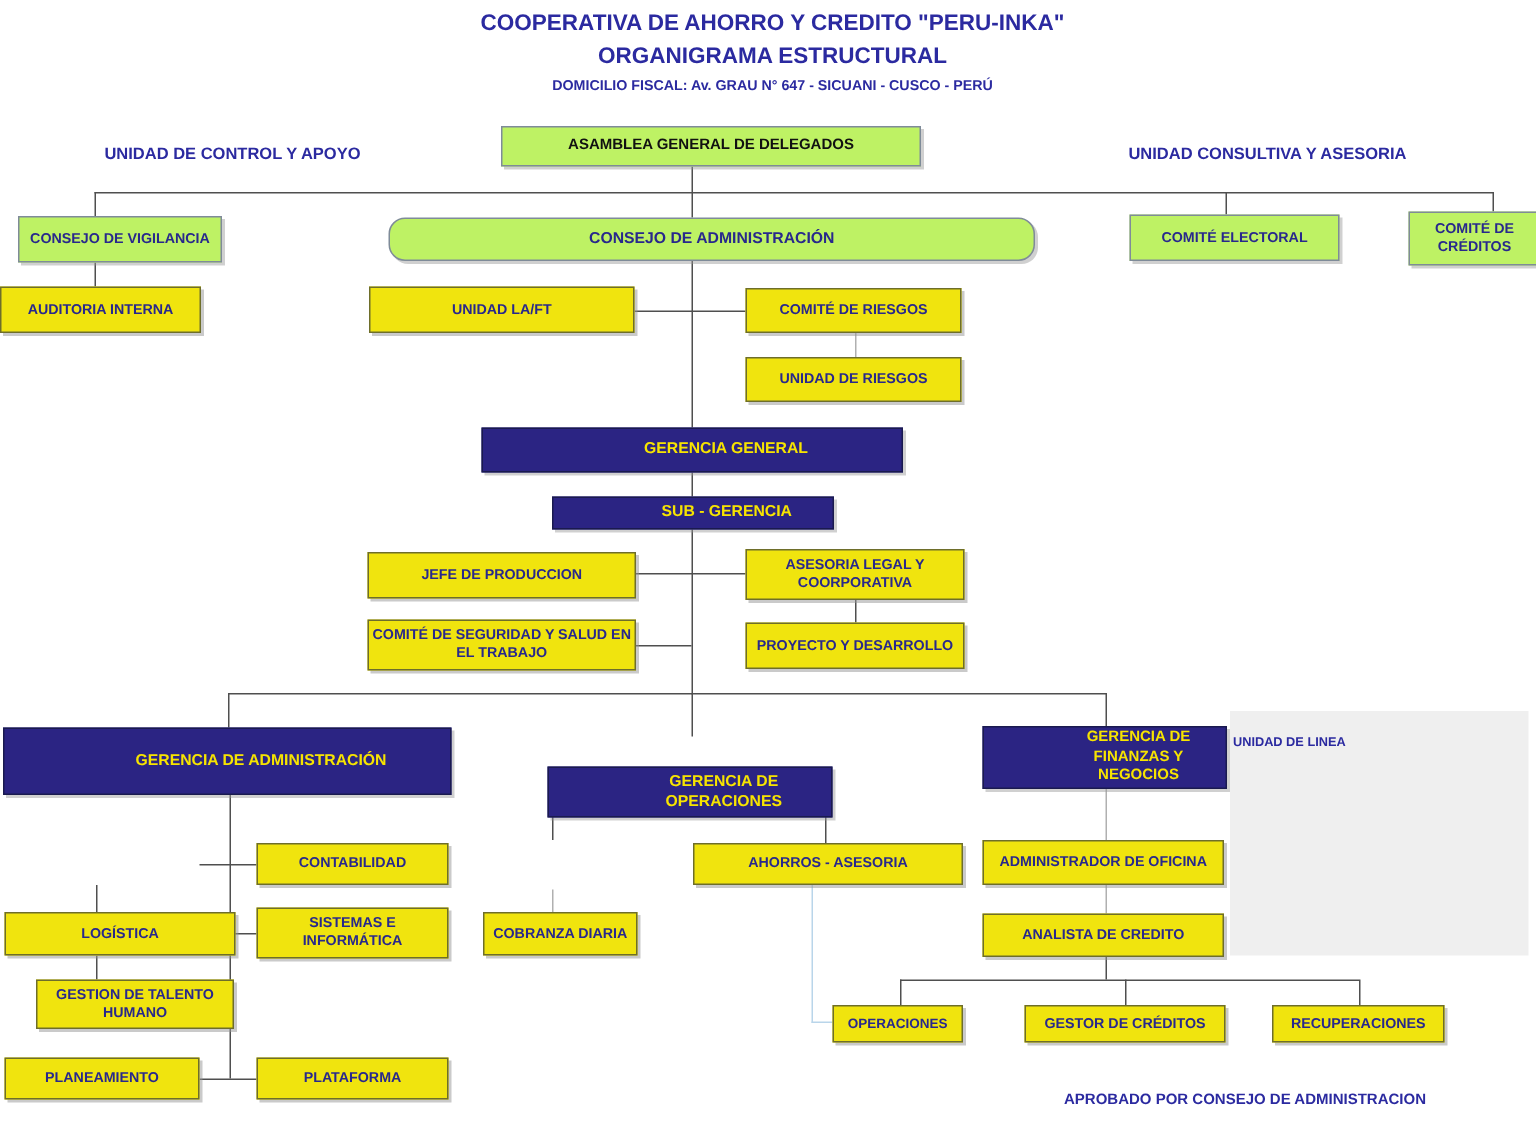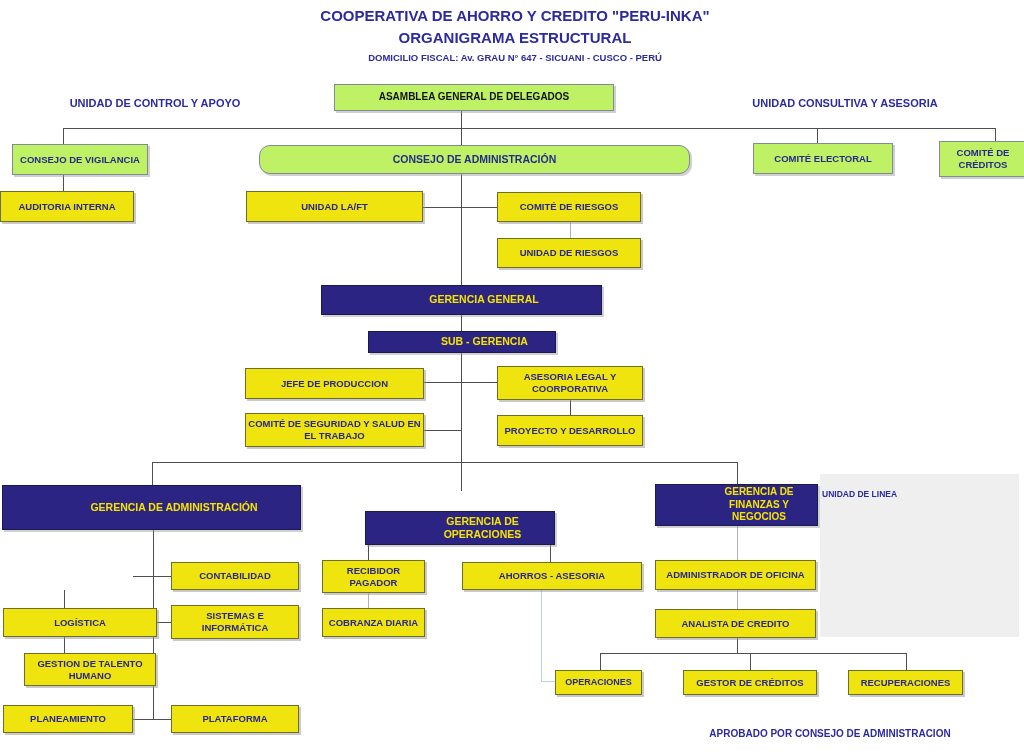--- a/index.html
+++ b/index.html
@@ -129,21 +129,20 @@
   <div class="box navy" style="left:365px;top:491px;width:190px;height:34px;margin-top:20px;">GERENCIA DE  OPERACIONES</div>
   <div class="box navy" style="left:655px;top:484px;width:163px;height:42px;font-size:10px;">GERENCIA DE FINANZAS Y NEGOCIOS</div>
 
   <div class="box yellow" style="left:171px;top:562px;width:128px;height:28px;">CONTABILIDAD</div>
   <div class="box yellow" style="left:3px;top:608px;width:154px;height:29px;">LOGÍSTICA</div>
   <div class="box yellow" style="left:171px;top:605px;width:128px;height:34px;">SISTEMAS E INFORMÁTICA</div>
   <div class="box yellow" style="left:3px;top:653px;width:132px;height:33px;margin-left:21px;">GESTION DE TALENTO HUMANO</div>
   <div class="box yellow" style="left:3px;top:705px;width:130px;height:28px;">PLANEAMIENTO</div>
   <div class="box yellow" style="left:171px;top:705px;width:128px;height:28px;">PLATAFORMA</div>
 
-  <div class="box yellow" style="left:322px;top:560px;width:103px;height:33px;">RECIBIDOR PAGADOR</div>
   <div class="box yellow" style="left:462px;top:562px;width:180px;height:28px;">AHORROS - ASESORIA</div>
   <div class="box yellow" style="left:322px;top:608px;width:103px;height:29px;">COBRANZA DIARIA</div>
 
   <div class="box yellow" style="left:655px;top:560px;width:161px;height:30px;">ADMINISTRADOR DE OFICINA</div>
   <div class="box yellow" style="left:655px;top:609px;width:161px;height:29px;">ANALISTA DE CREDITO</div>
   <div class="box yellow" style="left:555px;top:670px;width:87px;height:25px;font-size:9px;">OPERACIONES</div>
   <div class="box yellow" style="left:683px;top:670px;width:134px;height:25px;">GESTOR DE CRÉDITOS</div>
   <div class="box yellow" style="left:848px;top:670px;width:115px;height:25px;">RECUPERACIONES</div>
 
   <div class="footerlabel" style="left:690px;top:728px;width:280px;">APROBADO POR CONSEJO DE ADMINISTRACION</div>

